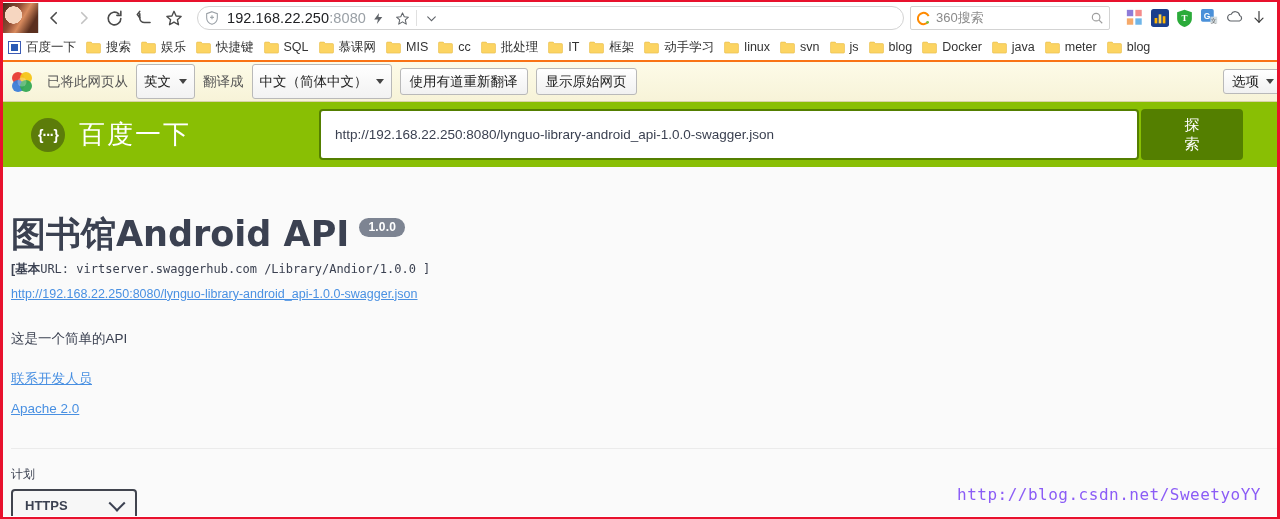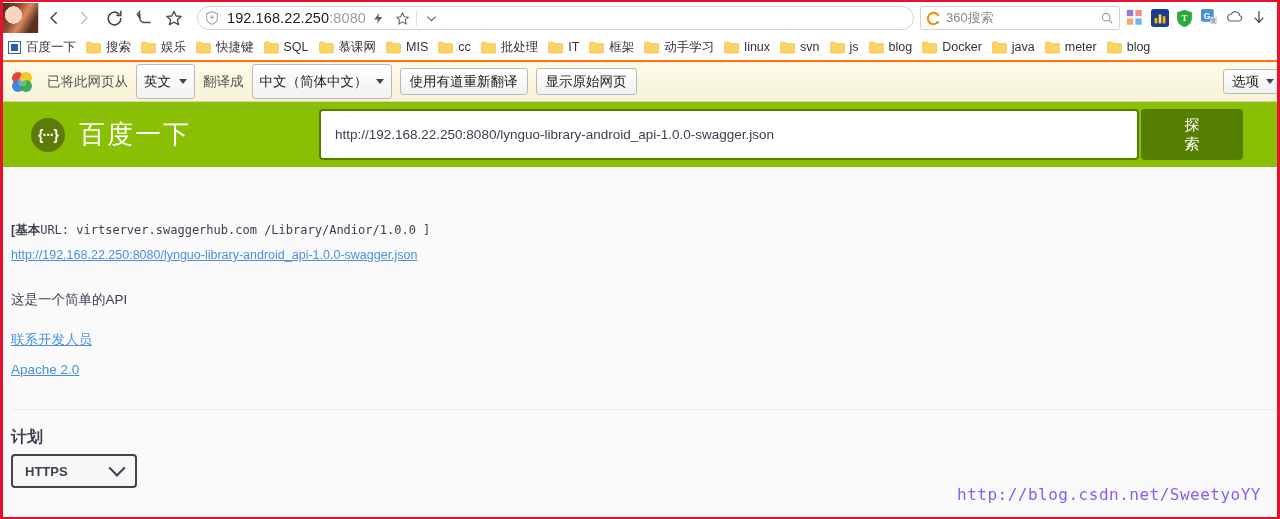--- a/index.html
+++ b/index.html
@@ -81,21 +81,21 @@
   .search-wrap {
     flex: 0 0 200px;
     width: 200px;
     height: 24px;
     border: 1px solid #d3d3d3;
     border-radius: 2px;
     background: #fff;
     display: flex;
     align-items: center;
     padding: 0 5px;
-    margin-right: 6px;
+    margin-right: 16px;
     justify-content: flex-end;
   }
   .logo360 {
     width: 15px; height: 15px;
     flex: 0 0 auto;
     margin-right: 5px;
   }
   .search-ph {
     flex: 1 1 auto;
     font-size: 13px;
@@ -342,22 +342,22 @@
     text-decoration: underline;
   }
   .divider {
     margin-top: 32px;
     height: 1px;
     background: #ebebeb;
     width: 100%;
   }
   .schemes { padding: 17px 0 0 8px; }
   .schemes-label {
-    font-size: 16px;
-    font-weight: bold;
+    font-size: 12px;
+    font-weight: normal;
     color: #3b4151;
     margin-bottom: 6px;
   }
   .scheme-select {
     width: 126px;
     height: 34px;
     border: 2px solid #41444e;
     border-radius: 4px;
     background: #f7f7f7;
     display: flex;
@@ -669,20 +669,24 @@
       <span>http://192.168.22.250:8080/lynguo-library-android_api-1.0.0-swagger.json</span>
     </div>
     <div class="sw-explore">
       <span>探</span>
       <span>索</span>
     </div>
   </div>
 
   <div class="page">
     <div class="info-block">
+      <h1 class="api-title">
+        <span>图书馆Android API</span>
+        <span class="version-badge">1.0.0</span>
+      </h1>
       <div class="base-url">
         <span class="lbl">[基本</span><span>URL: virtserver.swaggerhub.com /Library/Andior/1.0.0 ]</span>
       </div>
       <a class="json-link" href="#">http://192.168.22.250:8080/lynguo-library-android_api-1.0.0-swagger.json</a>
       <div class="desc">这是一个简单的API</div>
       <a class="contact-link" href="#">联系开发人员</a>
       <a class="license-link" href="#">Apache 2.0</a>
       <div class="divider"></div>
     </div>
 

